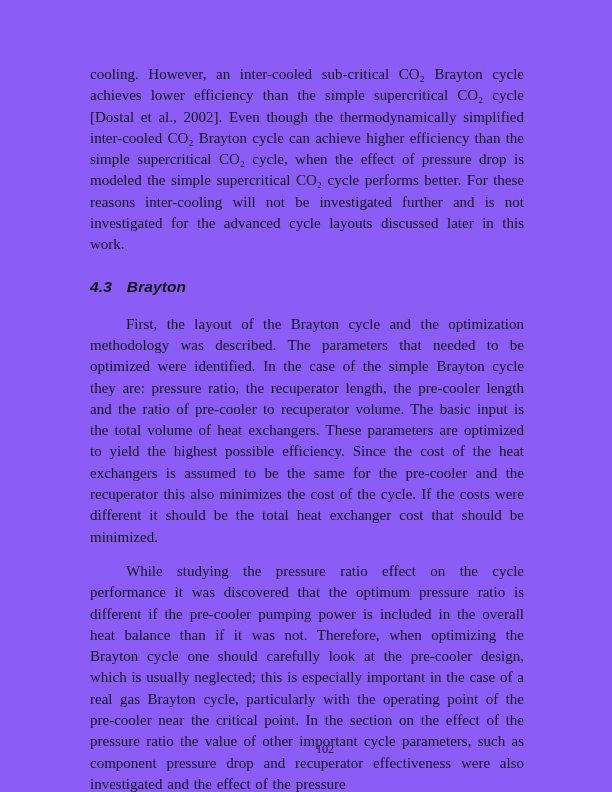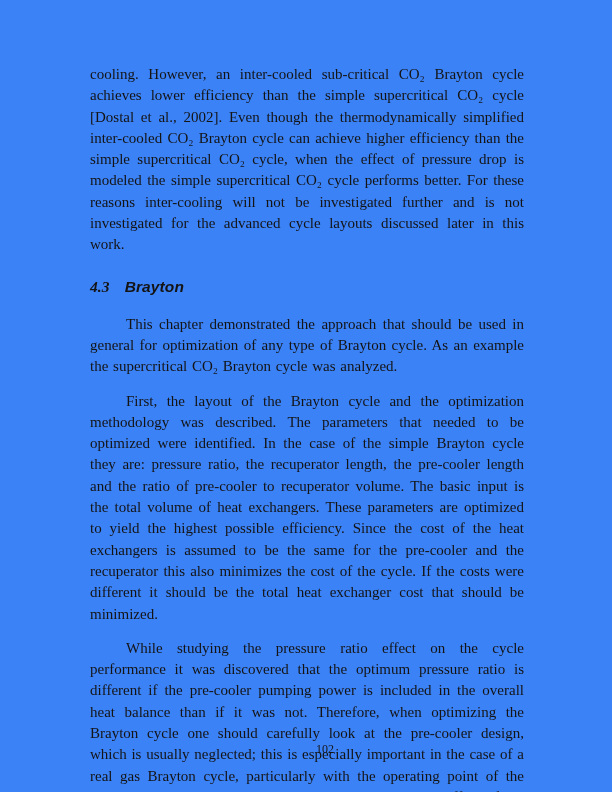--- a/index.html
+++ b/index.html
@@ -4,21 +4,21 @@
 <style>
   html, body {
     margin: 0;
     padding: 0;
     background: #ffffff;
   }
   .page {
     position: relative;
     width: 612px;
     height: 792px;
-    background: #3b82f6;
+    background: #8b5cf6;
     font-family: "Liberation Serif", serif;
     color: #141414;
     overflow: hidden;
     box-sizing: border-box;
   }
   .text-block {
     position: absolute;
     left: 90px;
     top: 64px;
     width: 434px;
@@ -39,21 +39,20 @@
     font-weight: bold;
     font-style: italic;
     font-size: 15.5px;
     line-height: 18px;
     margin: 22px 0 18px 0;
     letter-spacing: 0.1px;
   }
   .section-heading .heading-number {
     display: inline-block;
     margin-right: 15px;
-    font-family: Liberation Serif, serif;
   }
   .page-footer {
     position: absolute;
     left: 0;
     top: 742px;
     width: 568px;
     text-align: center;
     font-size: 12px;
     line-height: 14px;
     padding-left: 41px;
@@ -64,21 +63,20 @@
 
 <div class="page">
   <div class="text-block">
 
     <p class="body-para continuation">cooling.  However, an inter-cooled sub-critical CO₂ Brayton cycle achieves lower efficiency than the simple supercritical CO₂ cycle [Dostal et al., 2002].  Even though the thermodynamically simplified inter-cooled CO₂ Brayton cycle can achieve higher efficiency than the simple supercritical CO₂ cycle, when the effect of pressure drop is modeled the simple supercritical CO₂ cycle performs better.  For these reasons inter-cooling will not be investigated further and is not investigated for the advanced cycle layouts discussed later in this work.</p>
 
     <h2 class="section-heading">
       <span class="heading-number">4.3</span><span>Brayton</span>
     </h2>
 
-    <p class="body-para">This chapter demonstrated the approach that should be used in general for optimization of any type of Brayton cycle.  As an example the supercritical CO₂ Brayton cycle was analyzed.</p>
 
     <p class="body-para">First, the layout of the Brayton cycle and the optimization methodology was described.  The parameters that needed to be optimized were identified. In the case of the simple Brayton cycle they are: pressure ratio, the recuperator length, the pre-cooler length and the ratio of pre-cooler to recuperator volume.  The basic input is the total volume of heat exchangers.  These parameters are optimized to yield the highest possible efficiency.  Since the cost of the heat exchangers is assumed to be the same for the pre-cooler and the recuperator this also minimizes the cost of the cycle. If the costs were different it should be the total heat exchanger cost that should be minimized.</p>
 
     <p class="body-para">While studying the pressure ratio effect on the cycle performance it was discovered that the optimum pressure ratio is different if the pre-cooler pumping power is included in the overall heat balance than if it was not.  Therefore, when optimizing the Brayton cycle one should carefully look at the pre-cooler design, which is usually neglected; this is especially important in the case of a real gas Brayton cycle, particularly with the operating point of the pre-cooler near the critical point.  In the section on the effect of the pressure ratio the value of other important cycle parameters, such as component pressure drop and recuperator effectiveness were also investigated and the effect of the pressure</p>
 
   </div>
 
   <div class="page-footer">102</div>
 </div>
 

